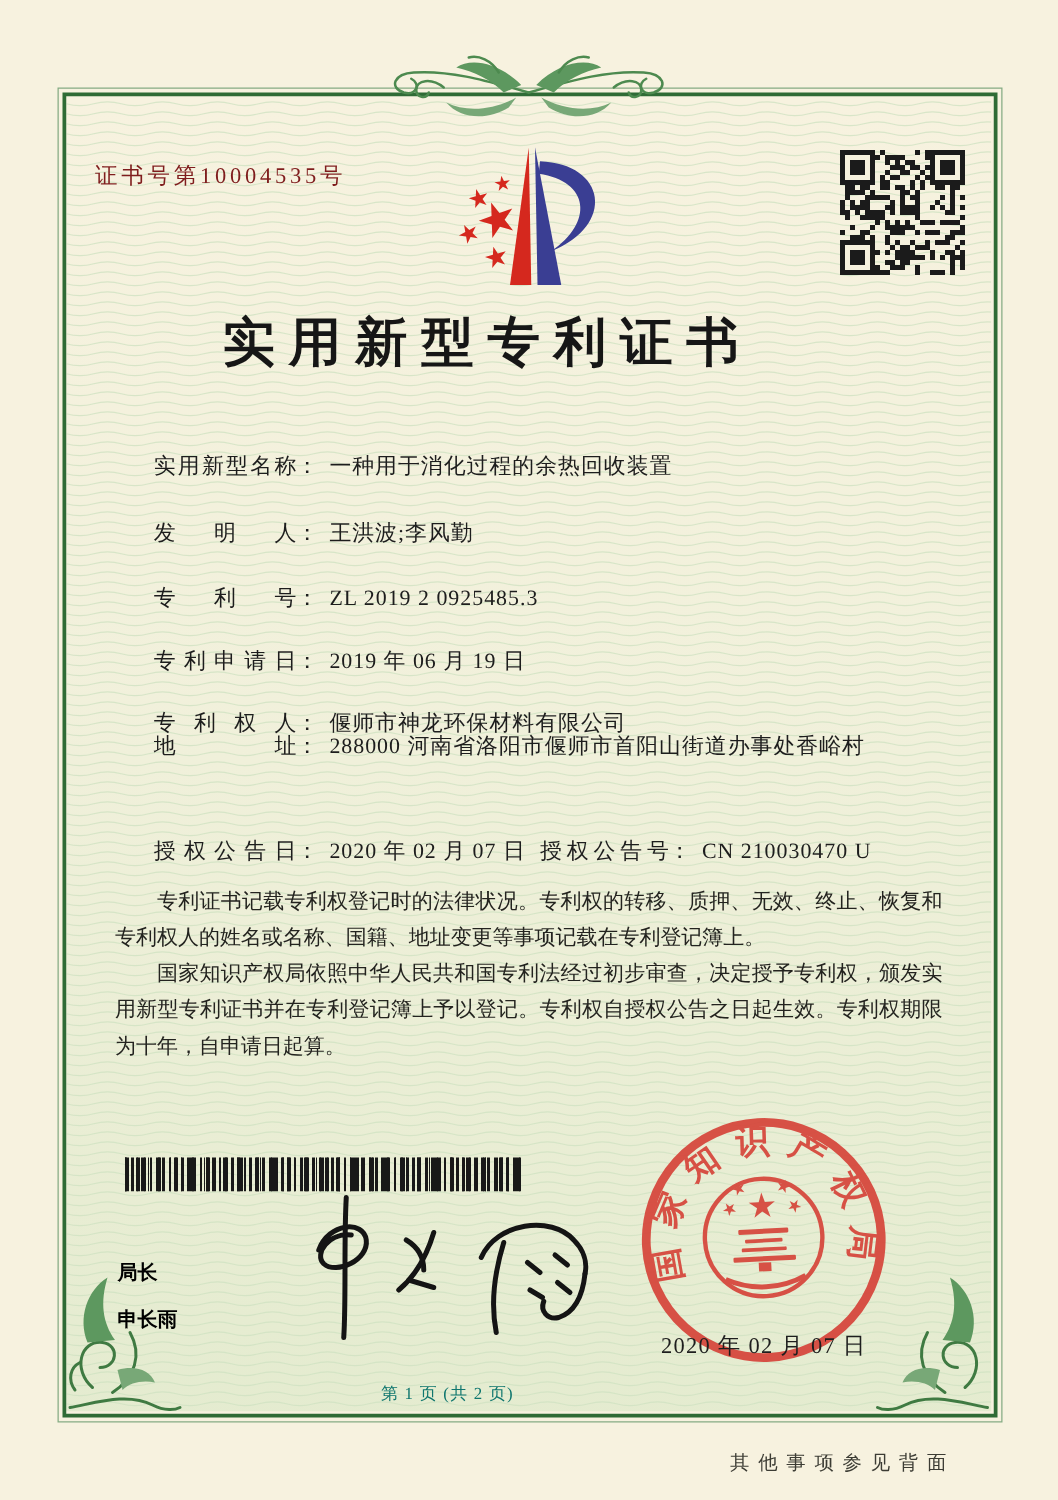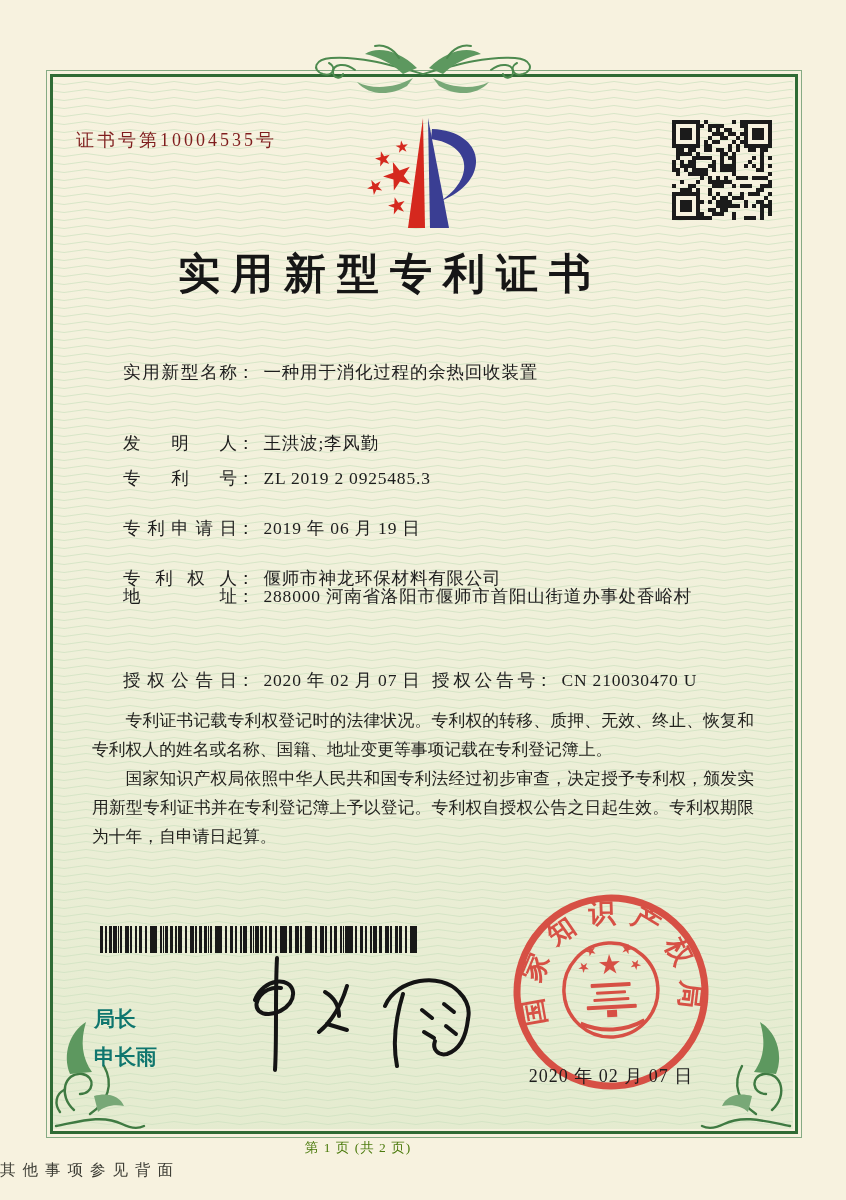--- a/index.html
+++ b/index.html
@@ -57,34 +57,34 @@
   .barcode{
     position:absolute;left:100px;top:926px;width:318px;height:27px;
     background:
       repeating-linear-gradient(90deg,#181818 0 2px,transparent 2px 5px),
       repeating-linear-gradient(90deg,#181818 0 1px,transparent 1px 9px),
       repeating-linear-gradient(90deg,#181818 0 3px,transparent 3px 13px);
   }
   .director{
     position:absolute;left:94px;top:1000px;
     font-family:"Liberation Sans","DejaVu Sans",sans-serif;
-    font-size:21px;font-weight:600;color:#0f766e;line-height:38px;
+    font-size:16px;font-weight:600;color:#000000;line-height:38px;
   }
   .signature{position:absolute;left:225px;top:952px;width:270px;height:128px;}
   .seal{position:absolute;left:505px;top:886px;width:212px;height:212px;}
   .seal-date{
     position:absolute;left:505px;top:1064px;width:212px;text-align:center;
     font-size:18px;letter-spacing:1px;color:#1e1e1e;
   }
   .page-info{
-    position:absolute;left:0;top:1139px;width:716px;text-align:center;
-    font-size:13.5px;letter-spacing:1px;color:#4d7c0f;
+    position:absolute;left:0;top:1106px;width:716px;text-align:center;
+    font-size:13.5px;letter-spacing:1px;color:#0f766e;
   }
   .back-note{
-    position:absolute;left:0;top:1160px;width:764px;text-align:left;
+    position:absolute;left:0;top:1160px;width:764px;text-align:right;
     font-size:15.5px;letter-spacing:7px;color:#3c3c34;
   }
   
   .top-ornament{position:absolute;left:263px;top:34px;width:320px;height:72px;}
   .corner-ornament{position:absolute;width:96px;height:120px;}
   .corner-left{left:50px;top:1012px;}
   .corner-right{left:700px;top:1012px;transform:scaleX(-1);}
   .hidden-defs{position:absolute;width:0;height:0;overflow:hidden;}
 </style>
 </head>
@@ -382,21 +382,21 @@
       </g>
     </svg>
 
   <div class="title">实用新型专利证书</div>
 
   <div class="field-row" style="top:360px">
     <span class="f-label">实用新型名称</span>
       <span class="f-colon">：</span>
       <span class="f-value">一种用于消化过程的余热回收装置</span>
   </div>
-  <div class="field-row" style="top:431px">
+  <div class="field-row" style="top:414px">
     <span class="f-label">发明人</span>
       <span class="f-colon">：</span>
       <span class="f-value">王洪波;李风勤</span>
   </div>
   <div class="field-row" style="top:466px">
     <span class="f-label">专利号</span>
       <span class="f-colon">：</span>
       <span class="f-value">ZL 2019 2 0925485.3</span>
   </div>
   <div class="field-row" style="top:516px">

